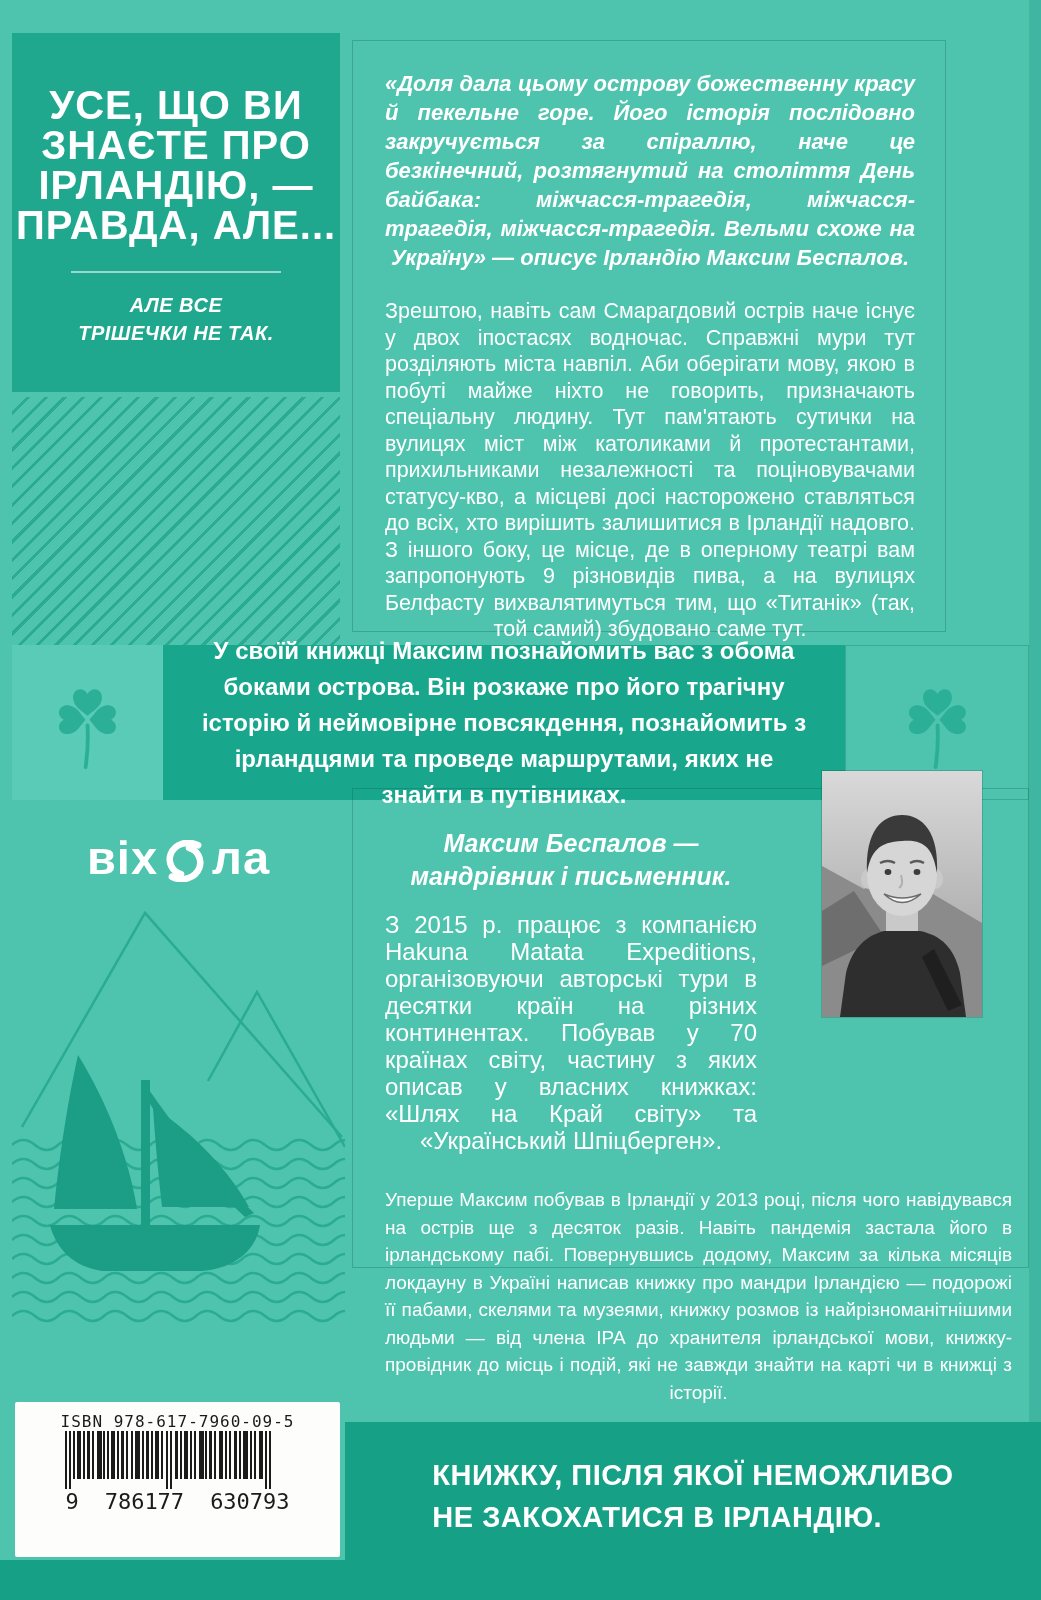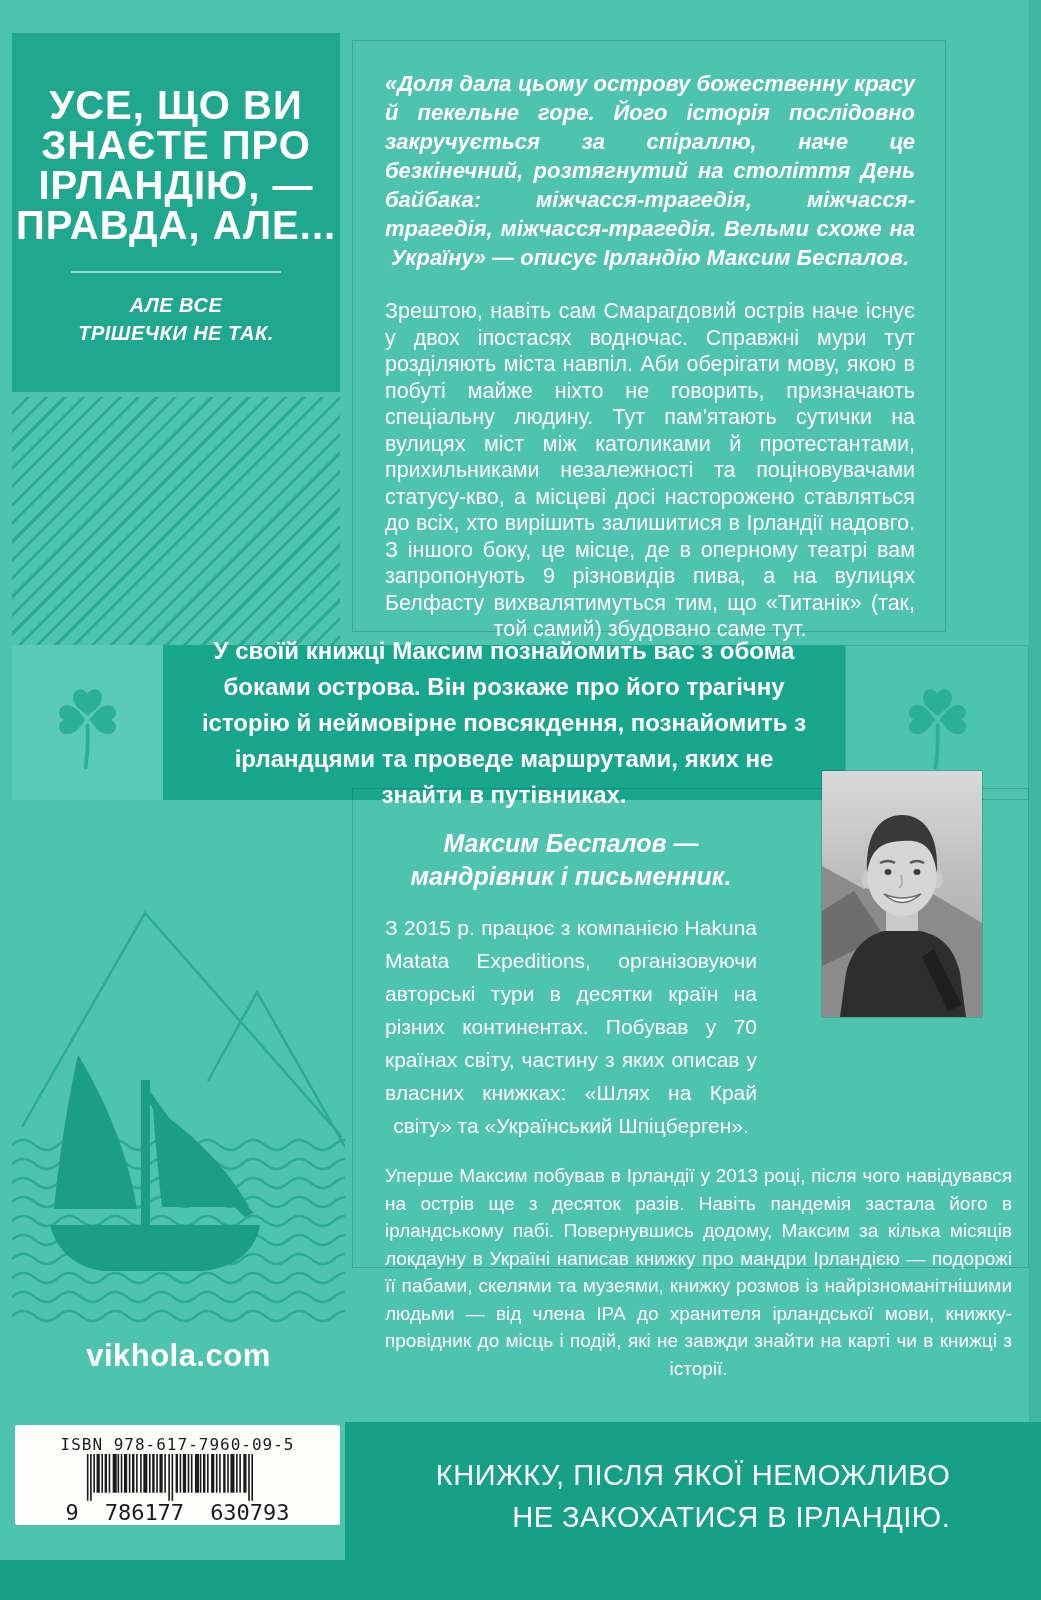--- a/index.html
+++ b/index.html
@@ -66,21 +66,21 @@
     display:flex;align-items:center;justify-content:center;gap:6px;
     margin-top:30px;font-size:47px;font-weight:bold;letter-spacing:1px;
   }
   .logo-row svg{margin-top:6px;}
   .illustration{position:absolute;left:0;top:95px;}
   .website{
     position:absolute;left:0;top:538px;width:100%;text-align:center;
     font-size:31px;font-weight:bold;letter-spacing:.5px;
   }
   .barcode-box{
-    position:absolute;left:3px;top:625px;width:325px;height:100px;
+    position:absolute;left:3px;top:602px;width:325px;height:155px;
     background:#fdfdfb;border-radius:2px;color:#1b1b1b;
     display:flex;flex-direction:column;align-items:center;z-index:5;
   }
   .isbn-label{
     margin-top:10px;font-family:"DejaVu Sans Mono",monospace;
     font-size:16px;letter-spacing:1px;
   }
   .isbn-digits{
     display:flex;gap:26px;font-family:"DejaVu Sans Mono",monospace;
     font-size:22px;margin-top:-4px;
@@ -93,35 +93,35 @@
   }
   .author-heading{
     margin:0 0 18px 0;width:372px;text-align:center;
     font-size:25px;line-height:33px;font-weight:bold;font-style:italic;
   }
   .author-photo{
     float:right;width:160px;height:246px;margin:-56px 30px 14px 18px;
     outline:1px solid rgba(0,0,0,.15);
   }
   .bio1{
-    margin:0 0 20px 0;width:372px;font-size:21px;line-height:33px;
+    margin:0 0 32px 0;width:372px;font-size:24px;line-height:27px;
     text-align:justify;text-align-last:center;
   }
   .bio2{
     margin:0;clear:both;font-size:19px;line-height:27.5px;
     text-align:justify;text-align-last:center;
   }
   
   .tagline-band{
     position:absolute;left:345px;top:1422px;right:0;bottom:0;
     background:#16a086;display:flex;align-items:center;justify-content:center;
   }
   .tagline{
-    margin:-26px 0 4px 0;font-size:29px;line-height:42px;font-weight:normal;
-    text-align:right;letter-spacing:.5px;
+    margin:-26px 0 4px 0;font-size:29px;line-height:42px;font-weight:bold;
+    text-align:left;letter-spacing:.5px;
   }
   .bottom-left-strip{
     position:absolute;left:0;top:1560px;width:345px;bottom:0;background:#16a086;
   }
   .right-edge{
     position:absolute;right:0;top:0;width:12px;height:1422px;background:#3fb6a1;
   }
 </style>
 </head>
 <body>
@@ -165,20 +165,28 @@
       <g fill="#2bb097">
         <path transform="translate(0,-17)" d="M0,-8 C5,-17 17,-13 15,-2 C13,7 5,10 0,15 C-5,10 -13,7 -15,-2 C-17,-13 -5,-17 0,-8 Z"></path>
         <path transform="translate(-17,2) rotate(-90)" d="M0,-8 C5,-17 17,-13 15,-2 C13,7 5,10 0,15 C-5,10 -13,7 -15,-2 C-17,-13 -5,-17 0,-8 Z"></path>
         <path transform="translate(17,2) rotate(90)" d="M0,-8 C5,-17 17,-13 15,-2 C13,7 5,10 0,15 C-5,10 -13,7 -15,-2 C-17,-13 -5,-17 0,-8 Z"></path>
       </g>
       <path d="M0,8 C1,25 0,38 -2,52" stroke="#2bb097" stroke-width="4" fill="none" stroke-linecap="round"></path>
     </svg>
   </div>
 
   <div class="publisher-col">
+    <div class="logo-row">
+      <span>віх</span>
+      <svg width="42" height="42" viewBox="0 0 32 32">
+        <path d="M26 4 C18 0 8 3 5 11 C3 17 6 24 13 26" stroke="#ffffff" stroke-width="5" fill="none" stroke-linecap="round"></path>
+        <path d="M6 28 C14 32 24 29 27 21 C29 15 26 8 19 6" stroke="#ffffff" stroke-width="5" fill="none" stroke-linecap="round"></path>
+      </svg>
+      <span>ла</span>
+    </div>
 
     <svg class="illustration" width="333" height="435" viewBox="0 0 333 435">
 
       <g stroke="#2aab92" stroke-width="2.5" fill="none">
         <path d="M10,232 L133,18 L330,242"></path>
         <path d="M196,186 L245,97 L333,252"></path>
       </g>
 
       <defs>
         <path id="wv" d="M0 0 q 11 -10 23 0 t 23 0 t 23 0 t 23 0 t 23 0 t 23 0 t 23 0 t 23 0 t 23 0 t 23 0 t 23 0 t 23 0 t 23 0 t 23 0 t 23 0" stroke="#2aab92" stroke-width="2.5" fill="none"></path>
@@ -196,21 +204,20 @@
 
       <g fill="#1b9e85">
         <path d="M66,160 C56,205 47,262 42,314 L125,314 C116,258 92,202 66,160 Z"></path>
         <rect x="129" y="185" width="9" height="160"></rect>
         <path d="M141,212 C184,240 217,276 237,312 L150,312 C146,276 143,244 141,212 Z"></path>
         <path d="M135,192 C168,240 203,282 242,318 L233,322 C196,288 160,246 130,196 Z"></path>
         <path d="M38,330 L248,330 C244,356 222,373 190,376 L90,376 C62,372 44,354 38,330 Z"></path>
       </g>
     </svg>
 
-    <div class="website">vikhola.com</div>
 
     <div class="barcode-box">
       <div class="isbn-label">ISBN 978-617-7960-09-5</div>
       <svg width="250" height="62" viewBox="0 0 250 62">
         <g fill="#1b1b1b">
           <rect x="12" y="0" width="2" height="58"></rect>
             <rect x="16" y="0" width="2" height="58"></rect>
           <rect x="20" y="0" width="2" height="48"></rect>
             <rect x="24" y="0" width="4" height="48"></rect>
           <rect x="30" y="0" width="2" height="48"></rect>

